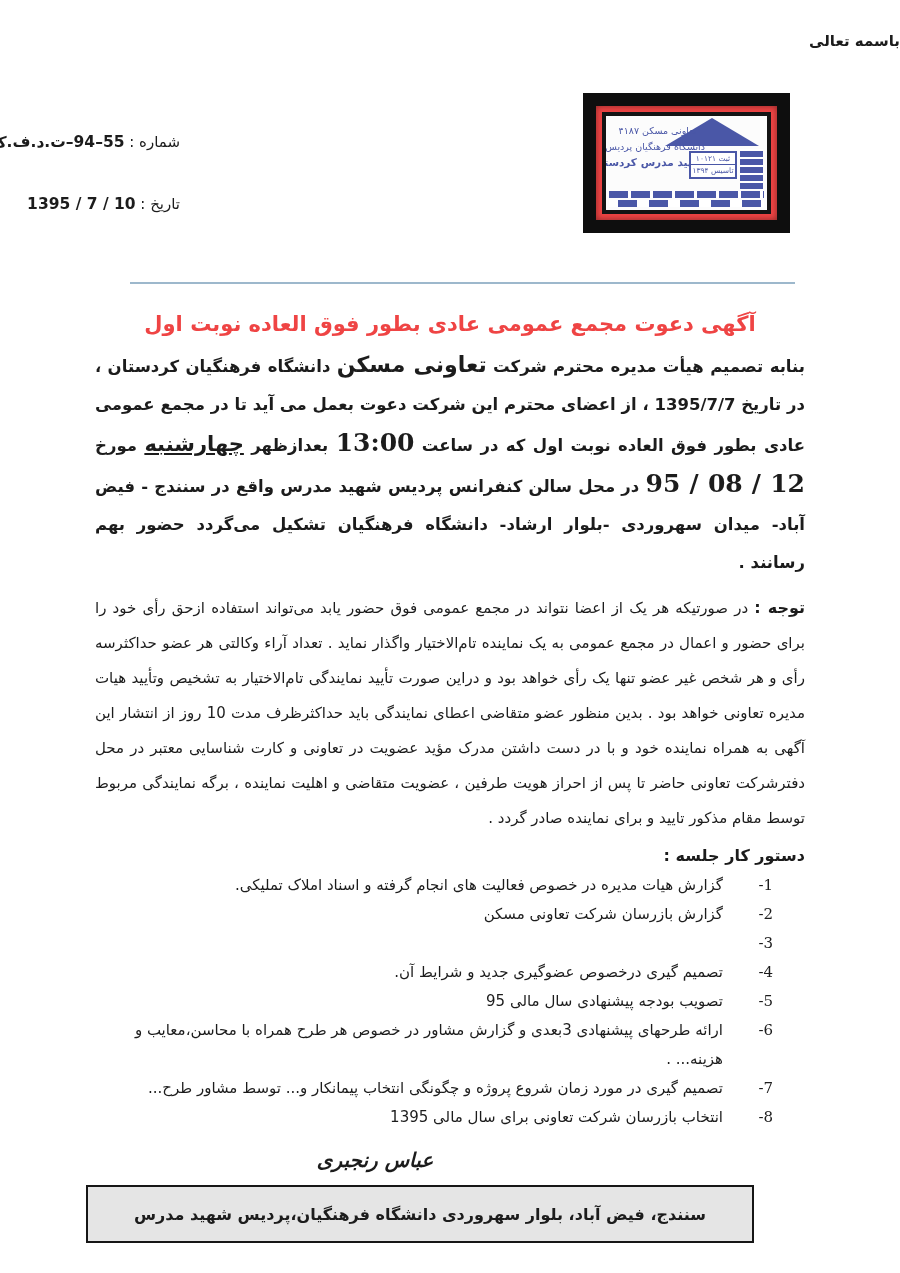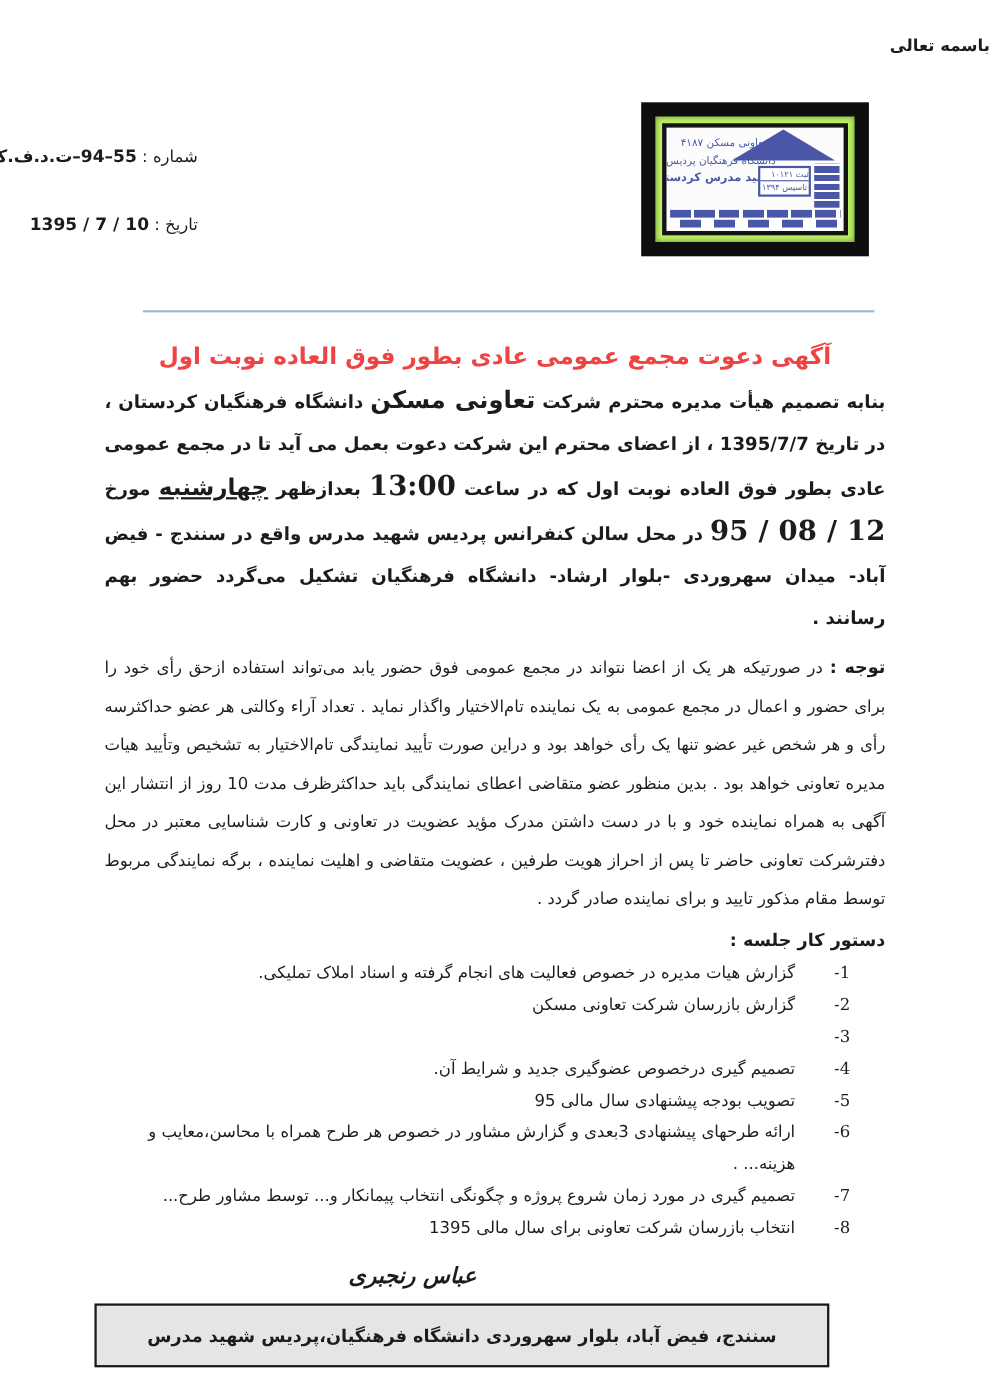--- a/index.html
+++ b/index.html
@@ -9,33 +9,33 @@
   .besmele{position:absolute;top:32px;left:0;right:0;text-align:right;
            font-size:15px;font-weight:bold;}
   .ref-line{position:absolute;left:30px;width:150px;font-size:15px;direction:rtl;
             text-align:right;white-space:nowrap;}
   .ref-number{top:133px;}
   .ref-date{top:195px;}
   .ref-line b{font-size:15.5px;}
   
   .logo{position:absolute;top:93px;left:583px;width:207px;height:140px;
         background:#0e0e0e;box-sizing:border-box;padding:13px;}
-  .logo-mat{width:100%;height:100%;background:#bef264;box-sizing:border-box;padding:6px;
+  .logo-mat{width:100%;height:100%;background:#ef4444;box-sizing:border-box;padding:6px;
             box-shadow:inset 0 0 6px rgba(0,0,0,.45);}
   .logo-inner{width:100%;height:100%;box-sizing:border-box;border:4px solid #141414;
               background:#fcfcfc;position:relative;overflow:hidden;}
   .stamp-text{position:absolute;right:62px;top:7px;left:4px;text-align:center;
               color:#4a57a7;font-size:9.5px;line-height:1.65;white-space:nowrap;direction:rtl;}
   .stamp-text .l3{font-weight:bold;font-size:10.5px;}
   .roof{position:absolute;right:8px;top:2px;width:0;height:0;
         border-left:47px solid transparent;border-right:47px solid transparent;
         border-bottom:28px solid #4a57a7;}
   .reg-box{position:absolute;right:30px;top:35px;width:44px;border:2px solid #4a57a7;
            color:#4a57a7;font-size:7.5px;line-height:1.5;text-align:center;background:#fff;}
-  .reg-box .r1{border-bottom:1px solid #4a57a7;text-align:right;}
+  .reg-box .r1{border-bottom:1px solid #4a57a7;}
   .wall{position:absolute;right:4px;top:33px;width:23px;height:40px;
         background:repeating-linear-gradient(0deg,#4a57a7 0 6px,#ffffff 6px 8px);}
   .bricks{position:absolute;left:3px;right:3px;bottom:3px;}
   .brick-row{height:7px;margin-top:2px;
              background:repeating-linear-gradient(90deg,#4a57a7 0 19px,#ffffff 19px 22px);}
   .brick-row.offset{background:repeating-linear-gradient(90deg,#ffffff 0 9px,#4a57a7 9px 28px,#ffffff 28px 31px);}
   
   .rule{position:absolute;top:282px;left:130px;width:665px;height:2px;background:#9db8cc;}
   
   .content{position:absolute;top:312px;left:95px;width:710px;direction:rtl;}

